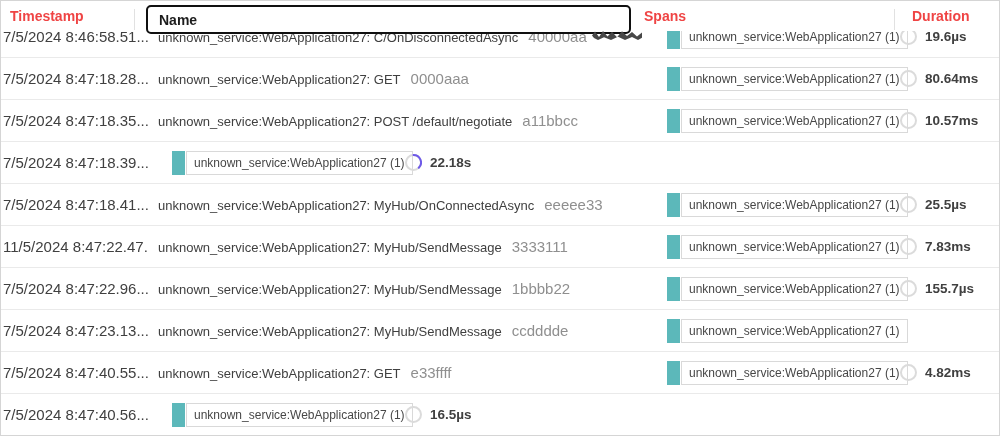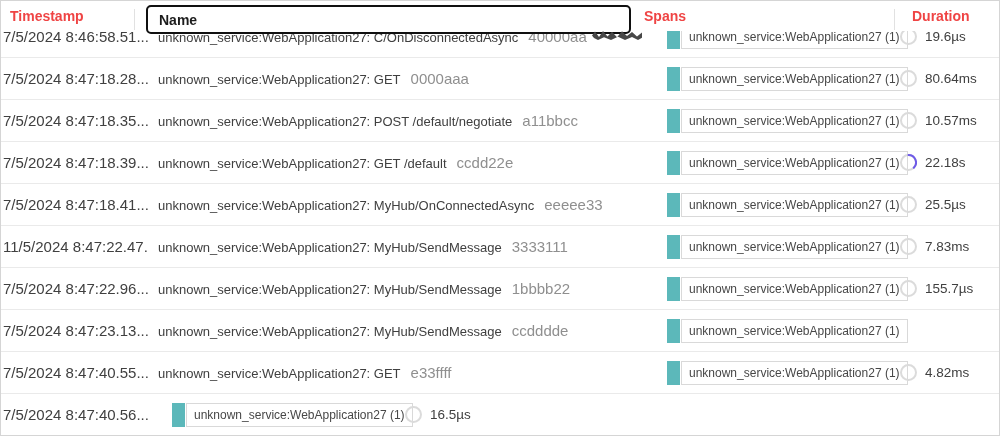--- a/index.html
+++ b/index.html
@@ -17,21 +17,21 @@
   .cell.name{width:495px;padding-left:9px;font-size:13px;color:#404040;display:flex;align-items:flex-end;overflow:hidden;}
   .sid{font-size:15px;color:#8f8f8f;margin-left:10px;}
   .cell.spans{width:252px;display:flex;align-items:center;}
   .badge{display:inline-flex;align-items:center;height:24px;cursor:default;}
   .swatch{width:13px;height:24px;display:inline-block;flex:none;}
   .blabel{display:inline-flex;align-items:center;height:24px;box-sizing:border-box;
           border:1px solid #d9d9d9;background:#fff;margin-left:1px;
           padding:0 7px;font-size:12px;color:#474747;}
   .cell.dur{flex:1;display:flex;align-items:center;padding-left:4px;font-size:13.5px;color:#404040;}
   .ring{width:17px;height:17px;display:inline-block;flex:none;margin-right:8px;line-height:0;}
-  .dtext{display:inline-block;}
+  .dtext{display:inline-block;font-weight:bold;}
   
   .header{position:absolute;top:0;left:0;right:0;height:30px;background:#fff;z-index:3;}
   .hlabel{position:absolute;top:0;height:30px;display:flex;align-items:center;
           font-size:14px;font-weight:600;color:#ef4444;white-space:nowrap;}
   .h-ts{left:9px;}
   .h-spans{left:643px;}
   .h-dur{left:911px;}
   .vdiv{position:absolute;top:8px;width:1px;height:21px;background:#e1e1e1;}
   .d1{left:133px;}
   .d2{left:893px;}
@@ -110,24 +110,20 @@
       <div class="cell dur">
         <span class="ring"><svg width="17" height="17" viewBox="0 0 17 17">
               <circle cx="8.5" cy="8.5" r="7.5" fill="none" stroke="#dbdbdb" stroke-width="2"></circle>
             </svg></span>
         <span class="dtext">10.57ms</span>
       </div>
     </div>
 
     <div class="row">
       <div class="cell ts">7/5/2024 8:47:18.39...</div>
-      <div class="cell name">
-        <span class="nm">unknown_service:WebApplication27: GET /default</span>
-        <span class="sid">ccdd22e</span>
-      </div>
       <div class="cell spans">
         <span class="badge">
           <span class="swatch" style="background: rgb(92, 184, 186);"></span>
           <span class="blabel">unknown_service:WebApplication27 (1)</span>
         </span>
       </div>
       <div class="cell dur">
         <span class="ring"><svg width="17" height="17" viewBox="0 0 17 17">
               <circle cx="8.5" cy="8.5" r="7.5" fill="none" stroke="#dbdbdb" stroke-width="2"></circle>
               <path d="M8.5 1 A7.5 7.5 0 0 1 13.8 13.8" fill="none" stroke="#6E5AE8" stroke-width="2" stroke-linecap="round"></path>

